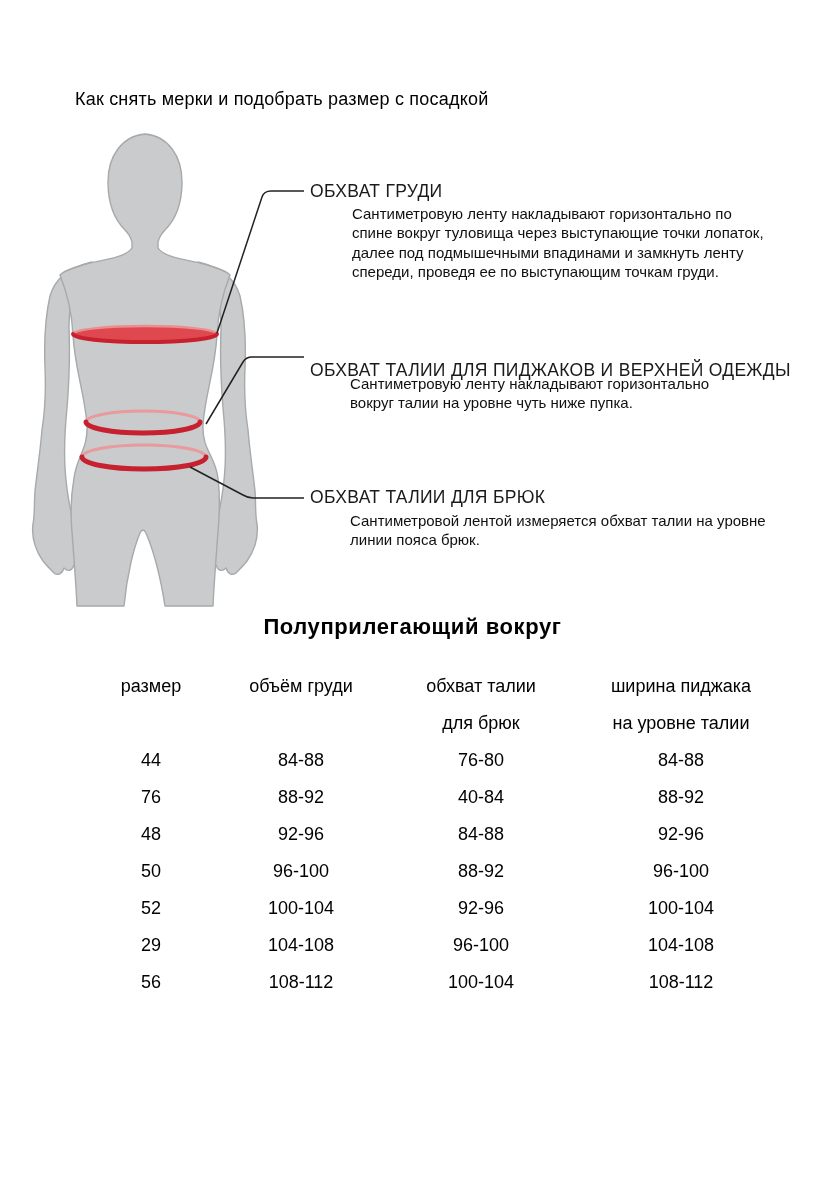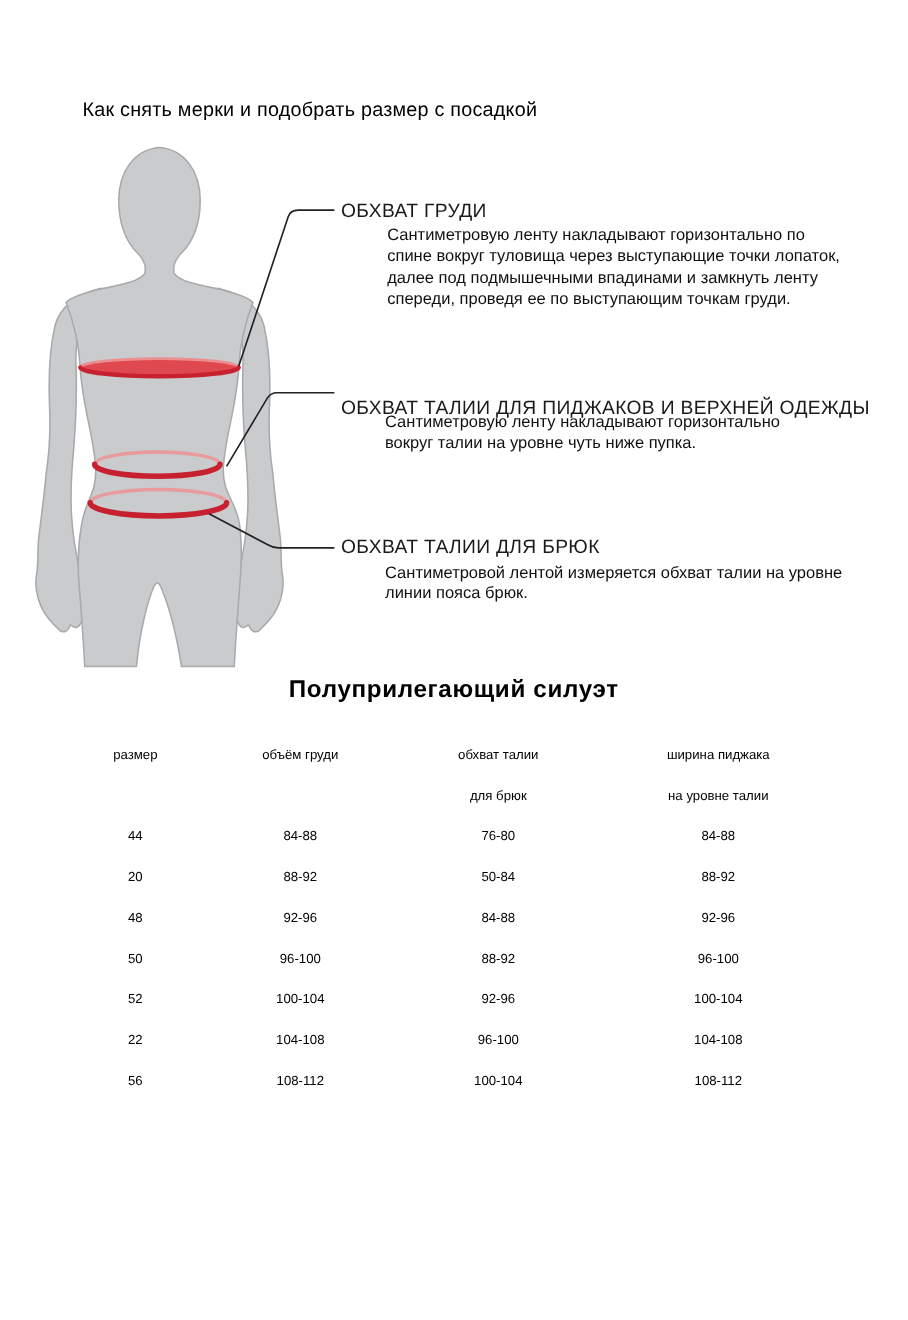--- a/index.html
+++ b/index.html
@@ -25,22 +25,22 @@
   #p1{left:313px;top:204px;}
   #h2{left:310px;top:347px;margin-top:13px;}
   #p2{left:311px;top:374px;}
   #h3{left:310px;top:487px;}
   #p3{left:311px;top:511px;}
   .table-title{
     left:0;top:614px;width:825px;text-align:center;
     font-size:22px;font-weight:700;letter-spacing:0.6px;color:#000;
   }
   .size-table{
-    left:48px;top:668px;width:700px;border-collapse:collapse;table-layout:fixed;
-    font-size:12px;color:#000;
+    left:76px;top:668px;width:700px;border-collapse:collapse;table-layout:fixed;
+    font-size:18px;color:#000;
   }
   .size-table col.c1{width:150px;}
   .size-table col.c2{width:150px;}
   .size-table col.c3{width:210px;}
   .size-table col.c4{width:190px;}
   .size-table th{
     font-weight:400;text-align:center;vertical-align:top;
     line-height:37px;white-space:pre-line;padding:0;
   }
   .size-table td{
@@ -160,21 +160,21 @@
 спереди, проведя ее по выступающим точкам груди.</div>
 
 <div id="h2" class="abs annot-heading">ОБХВАТ ТАЛИИ ДЛЯ ПИДЖАКОВ И ВЕРХНЕЙ ОДЕЖДЫ</div>
 <div id="p2" class="abs annot-body">Сантиметровую  ленту накладывают горизонтально
 вокруг талии на уровне чуть ниже пупка.</div>
 
 <div id="h3" class="abs annot-heading">ОБХВАТ ТАЛИИ ДЛЯ БРЮК</div>
 <div id="p3" class="abs annot-body">Сантиметровой лентой измеряется обхват талии на уровне
 линии пояса брюк.</div>
 
-<div class="abs table-title">Полуприлегающий силуэт</div>
+<div class="abs table-title">Полуприлегающий вокруг</div>
 
 <table class="abs size-table">
   <colgroup>
       <col class="c1">
       <col class="c2">
       <col class="c3">
       <col class="c4">
     </colgroup>
   <thead>
     <tr>
@@ -187,23 +187,23 @@
     </tr>
   </thead>
   <tbody>
       <tr>
         <td>44</td>
         <td>84-88</td>
         <td>76-80</td>
         <td>84-88</td>
       </tr>
       <tr>
-        <td>20</td>
+        <td>76</td>
         <td>88-92</td>
-        <td>50-84</td>
+        <td>40-84</td>
         <td>88-92</td>
       </tr>
       <tr>
         <td>48</td>
         <td>92-96</td>
         <td>84-88</td>
         <td>92-96</td>
       </tr>
       <tr>
         <td>50</td>
@@ -211,21 +211,21 @@
         <td>88-92</td>
         <td>96-100</td>
       </tr>
       <tr>
         <td>52</td>
         <td>100-104</td>
         <td>92-96</td>
         <td>100-104</td>
       </tr>
       <tr>
-        <td>22</td>
+        <td>29</td>
         <td>104-108</td>
         <td>96-100</td>
         <td>104-108</td>
       </tr>
       <tr>
         <td>56</td>
         <td>108-112</td>
         <td>100-104</td>
         <td>108-112</td>
       </tr>

